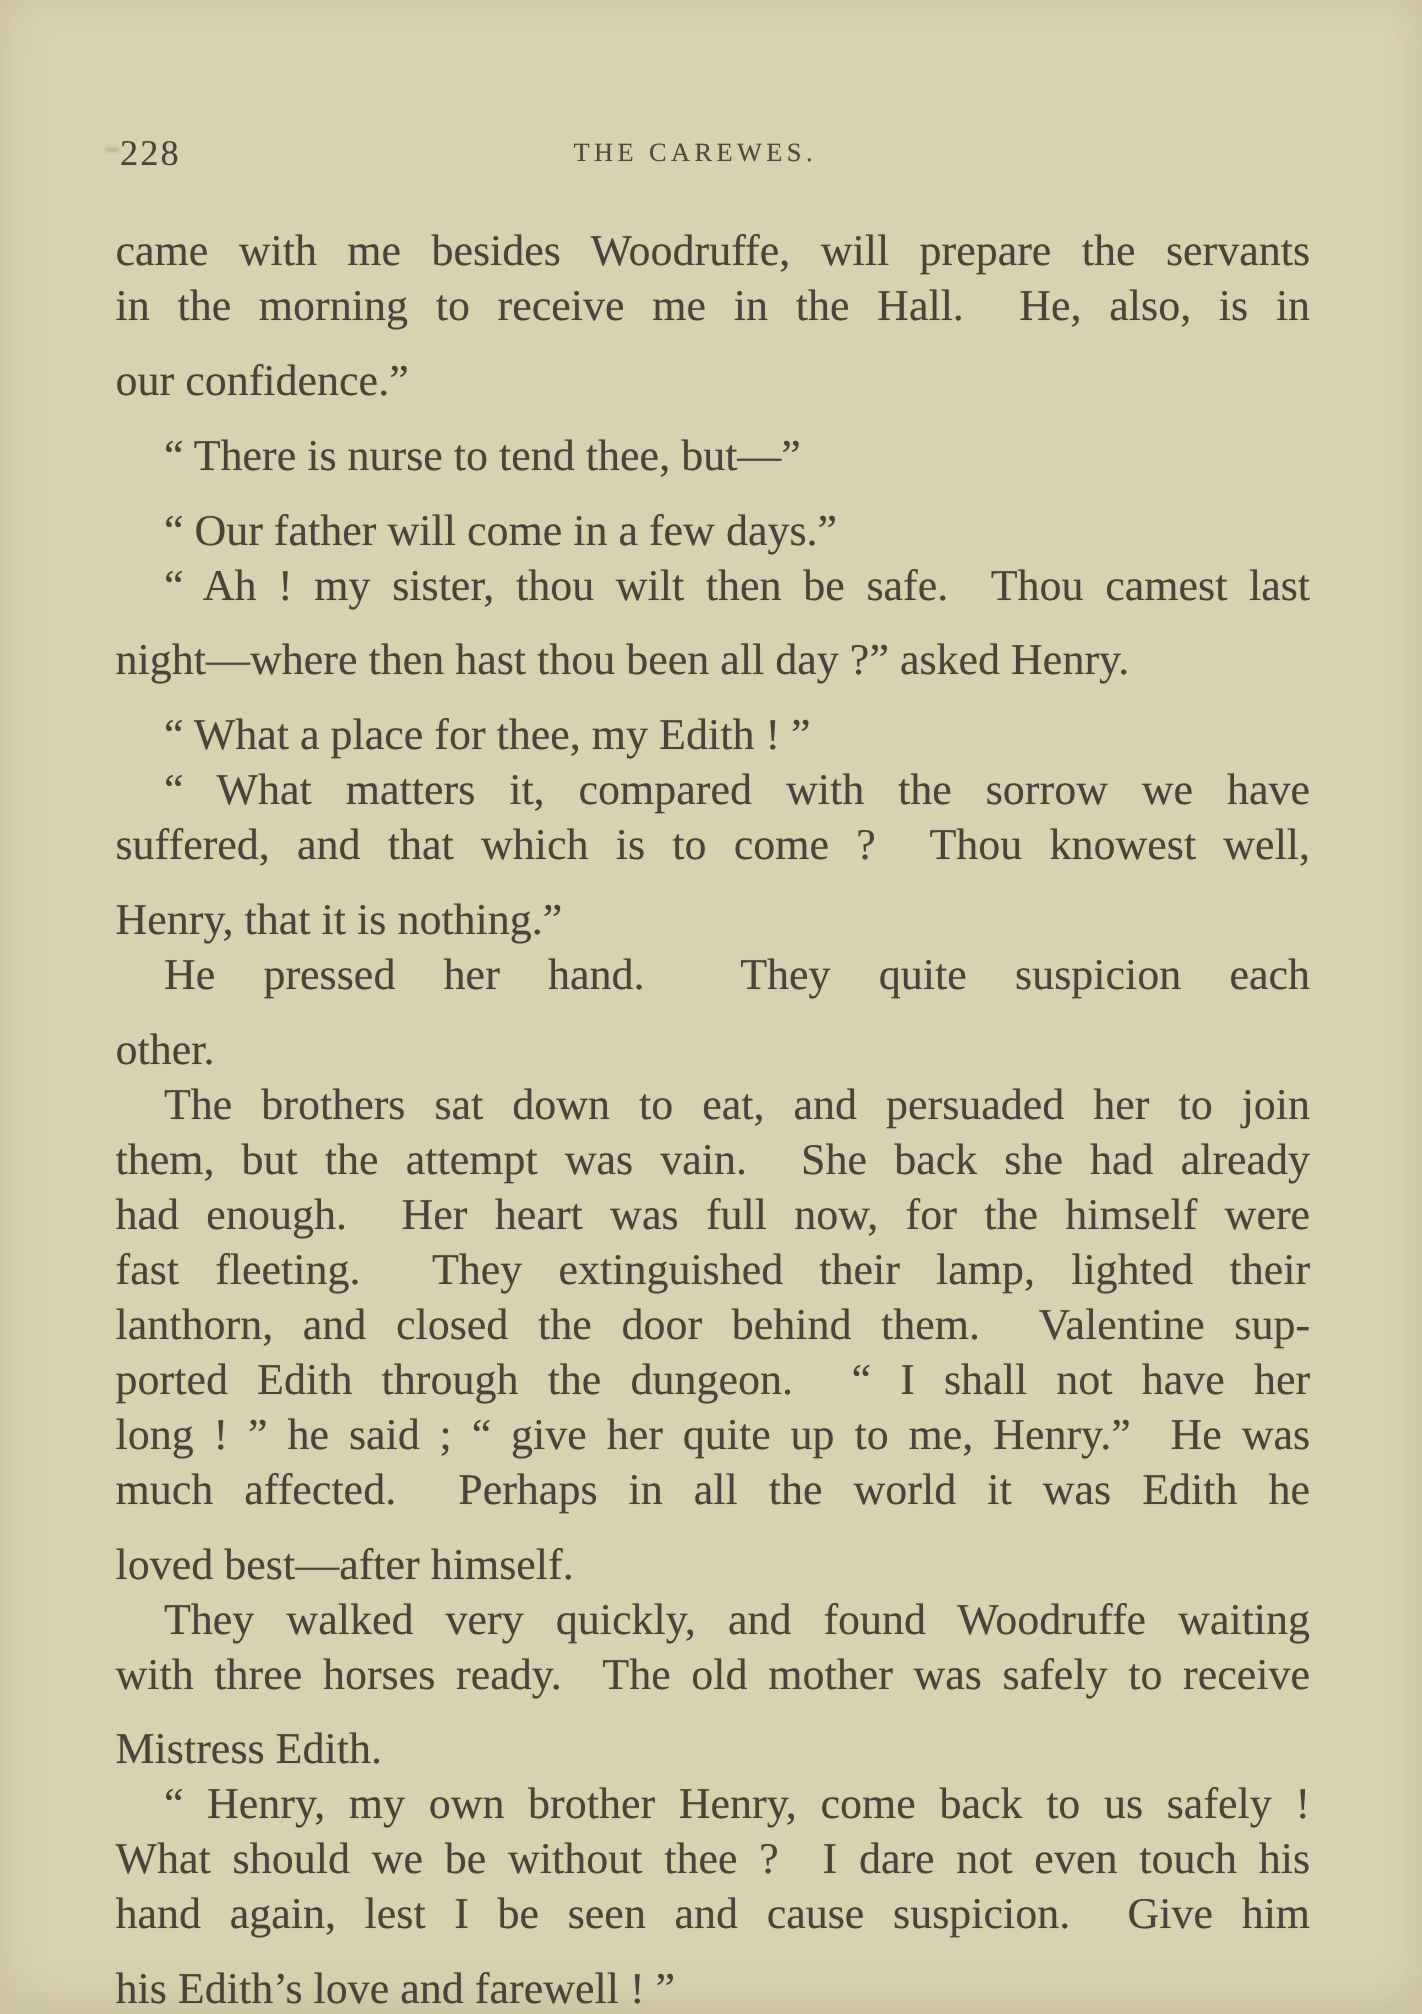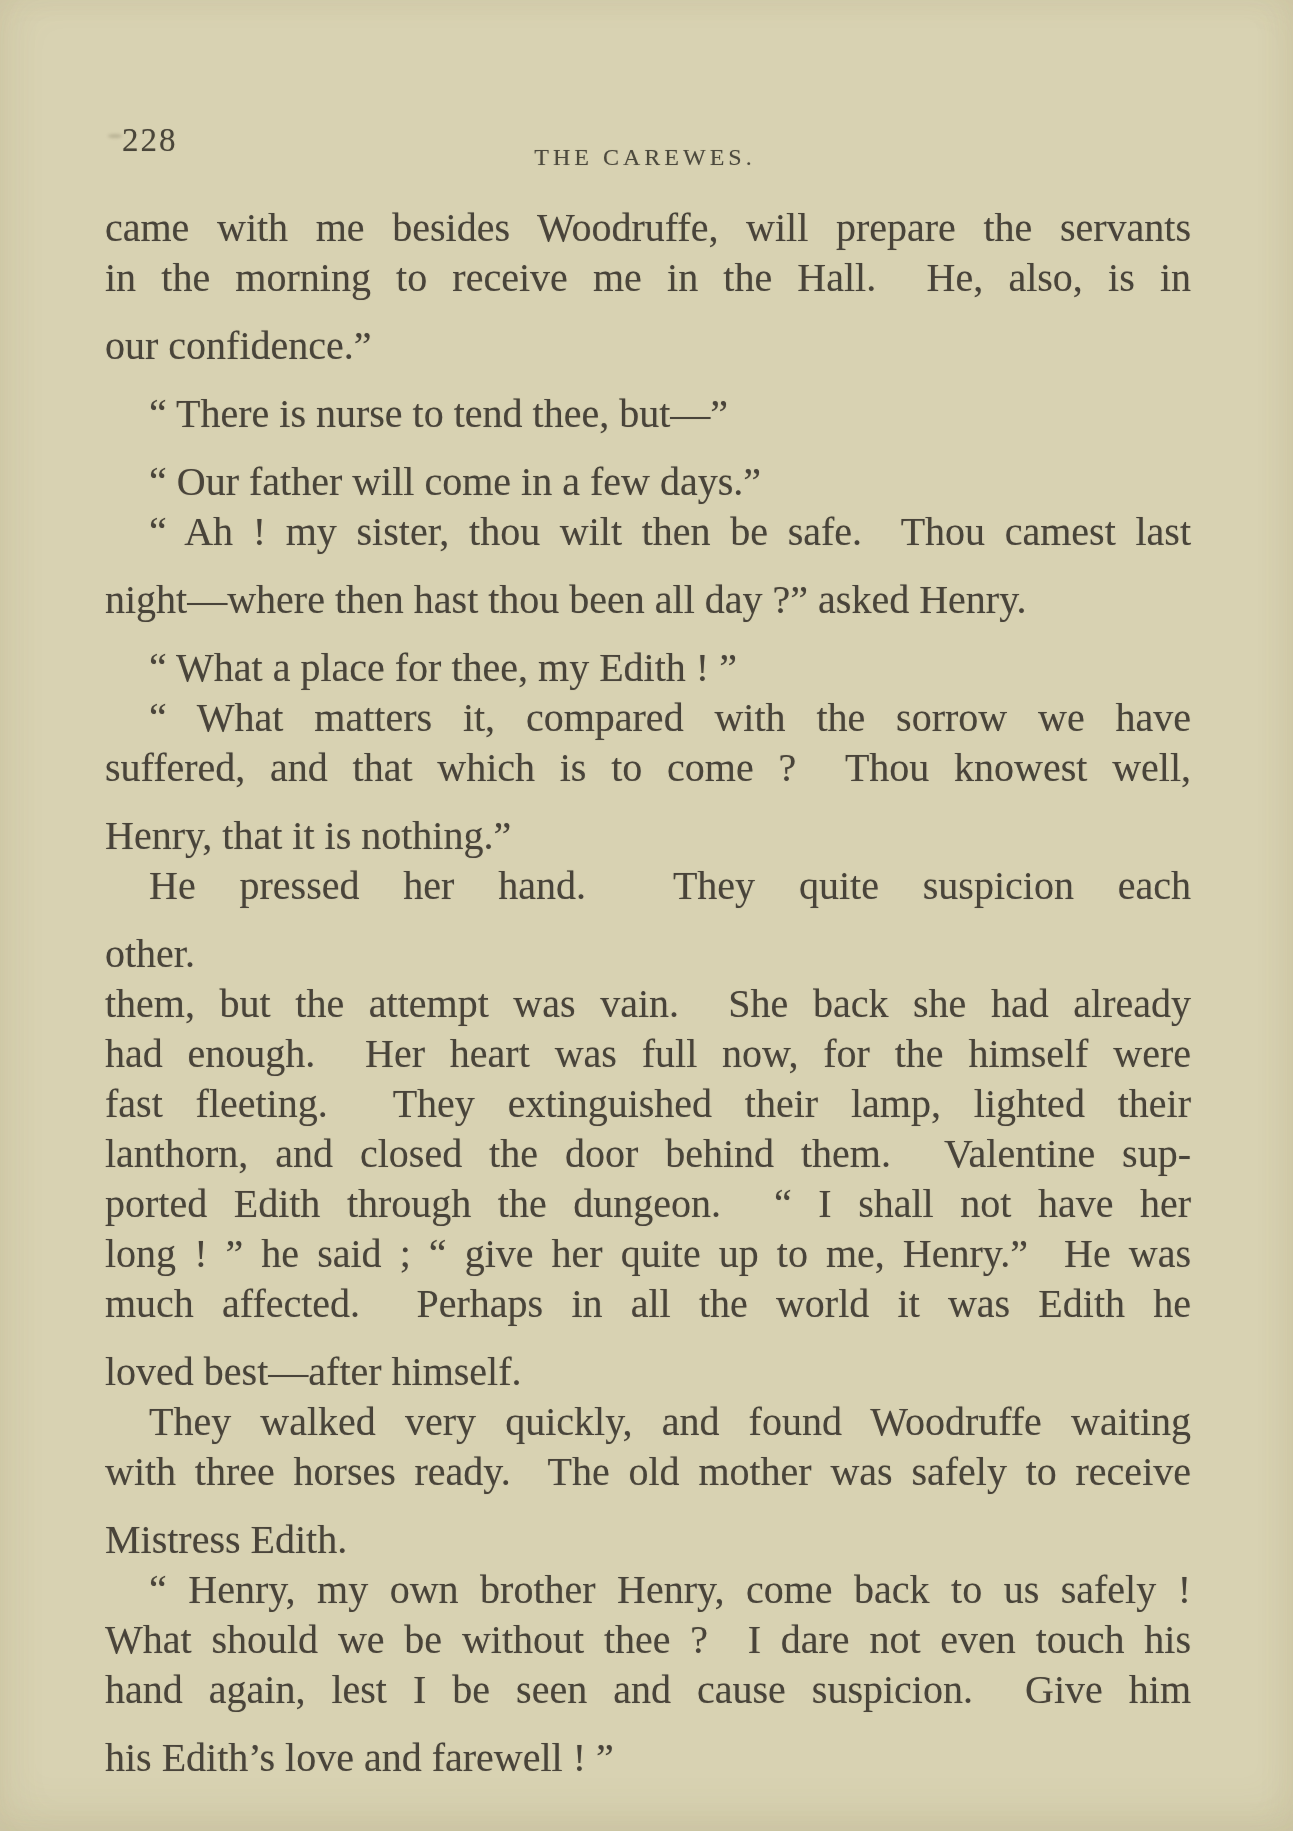--- a/index.html
+++ b/index.html
@@ -19,21 +19,21 @@
       #f1ecca;
     box-shadow:
       inset 0 -18px 40px rgba(130,118,70,0.10),
       inset 14px 0 40px rgba(150,138,90,0.05),
       inset -10px 0 30px rgba(150,138,90,0.05);
     font-family: "Liberation Serif", "DejaVu Serif", serif;
     color: #474337;
   }
   .running-header {
     position: absolute;
-    left: 120px;
+    left: 107px;
     top: 120px;
     width: 1086px;
     height: 42px;
   }
   .pageno {
     position: absolute;
     left: 2px;
     top: 2px;
     font-size: 33px;
     letter-spacing: 2px;
@@ -54,21 +54,20 @@
     position: absolute;
     left: 0;
     right: 0;
     top: 6px;
     text-align: center;
     font-size: 24px;
     letter-spacing: 4px;
     transform: translateX(-18px);
     color: #4d4a3e;
     text-shadow: 0 0 1px rgba(77,74,62,0.35);
-    margin-top: 18px;
   }
   .text-block {
     position: absolute;
     left: 105px;
     top: 203px;
     width: 1086px;
     font-size: 40px;
     line-height: 50px;
     color: #49443a;
     text-shadow: 0 0 1px rgba(73,68,58,0.38);
@@ -103,20 +102,21 @@
       <div class="line indent para-end">“ There is nurse to tend thee, but—”</div>
       <div class="line indent para-end">“ Our father will come in a few days.”</div>
       <div class="line indent">“ Ah ! my sister, thou wilt then be safe.  Thou camest last</div>
       <div class="line para-end">night—where then hast thou been all day ?” asked Henry.</div>
       <div class="line indent para-end">“ What a place for thee, my Edith ! ”</div>
       <div class="line indent">“ What matters it, compared with the sorrow we have</div>
       <div class="line">suffered, and that which is to come ?  Thou knowest well,</div>
       <div class="line para-end">Henry, that it is nothing.”</div>
       <div class="line indent">He pressed her hand.  They quite suspicion each</div>
       <div class="line para-end">other.</div>
+      <div class="line indent">The brothers sat down to eat, and persuaded her to join</div>
       <div class="line">them, but the attempt was vain.  She back she had already</div>
       <div class="line">had enough.  Her heart was full now, for the himself were</div>
       <div class="line">fast fleeting.  They extinguished their lamp, lighted their</div>
       <div class="line">lanthorn, and closed the door behind them.  Valentine sup-</div>
       <div class="line">ported Edith through the dungeon.  “ I shall not have her</div>
       <div class="line">long ! ” he said ; “ give her quite up to me, Henry.”  He was</div>
       <div class="line">much affected.  Perhaps in all the world it was Edith he</div>
       <div class="line para-end">loved best—after himself.</div>
       <div class="line indent">They walked very quickly, and found Woodruffe waiting</div>
       <div class="line">with three horses ready.  The old mother was safely to receive</div>

